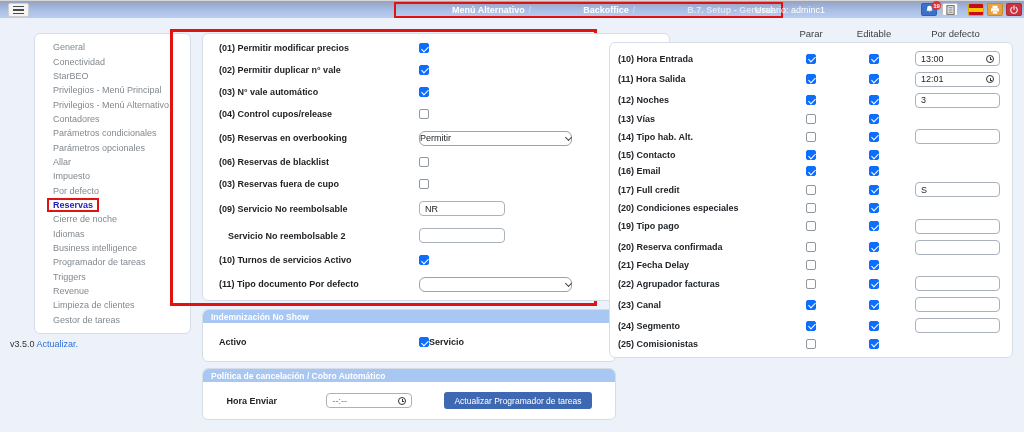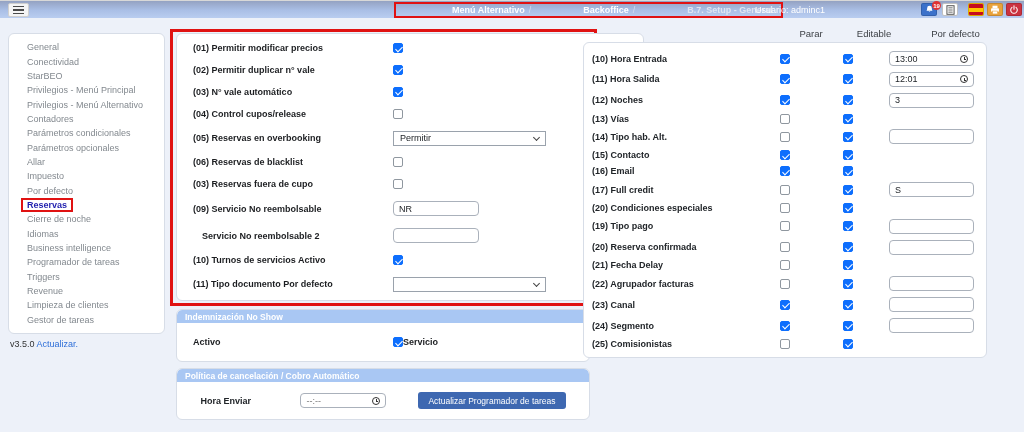--- a/index.html
+++ b/index.html
@@ -45,21 +45,21 @@
   .icon-btn.flag::before { content:""; position:absolute; left:0; top:0; width:100%; height:3.5px; background:#c60b1e; }
   .icon-btn.flag::after  { content:""; position:absolute; left:0; bottom:0; width:100%; height:3.5px; background:#c60b1e; }
   .icon-btn.print { background:#e9a23b; }
   .icon-btn.power { background:#cb3240; }
   .badge {
     position:absolute; right:-5px; top:-3px; min-width:9px; height:9px; border-radius:5px;
     background:#e03131; color:#fff; font-size:6px; font-weight:bold;
     display:flex; align-items:center; justify-content:center; padding:0 1px;
   }
   
-  .card { position:absolute; background:#fff; border:1px solid #d7dde7; border-radius:6px; }
+  .card { position:absolute; background:#fff; border:1px solid #d7dde7; border-radius:6px;margin-left:26px; }
   
   .sidebar { left:8px; top:33px; width:157px; height:301px; padding:6px 0; display:flex; flex-direction:column; }
   .side-item {
     flex:1; display:flex; align-items:center; padding-left:18px;
     color:#83898f; cursor:pointer; white-space:nowrap;
   }
   .side-item .active-label {
     color:#1f1fae; font-weight:bold; border:2px solid #e01212; padding:0 4px; margin-left:-6px;
   }
   .version-row { position:absolute; left:10px; top:339px; font-size:9px; color:#333; }
@@ -76,22 +76,22 @@
     width:10px; height:10px; border:1px solid #8f979f; border-radius:2px; background:#fff;
     position:relative; cursor:pointer; flex:0 0 auto;
   }
   .cb.on { background:#0d6efd; border-color:#0d6efd; }
   .cb.on::after {
     content:""; position:absolute; left:3px; top:0.5px; width:3px; height:6px;
     border:solid #fff; border-width:0 1.5px 1.5px 0; transform:rotate(45deg);
   }
   
   .sel {
-    width:153px; height:15px; border:1px solid #9aa2ac; border-radius:0; background:#fff;
-    display:flex; align-items:center; padding:0 6px; cursor:pointer; position:relative;
+    width:153px; height:15px; border:1px solid #9aa2ac; border-radius:6px; background:#fff;
+    display:flex; align-items:center; padding:0 0; cursor:pointer; position:relative;
   }
   .sel .sel-val { flex:1; color:#212529; }
   .sel .caret {
     width:5px; height:5px; border:solid #444; border-width:0 0 1.2px 1.2px;
     transform:rotate(-45deg); margin-top:-2px;
   }
   
   .txt {
     height:15px; border:1px solid #aab1bb; border-radius:4px; font-family:"Liberation Sans",sans-serif;
     font-size:9px; padding:0 5px; color:#212529; background:#fff; width:86px;

